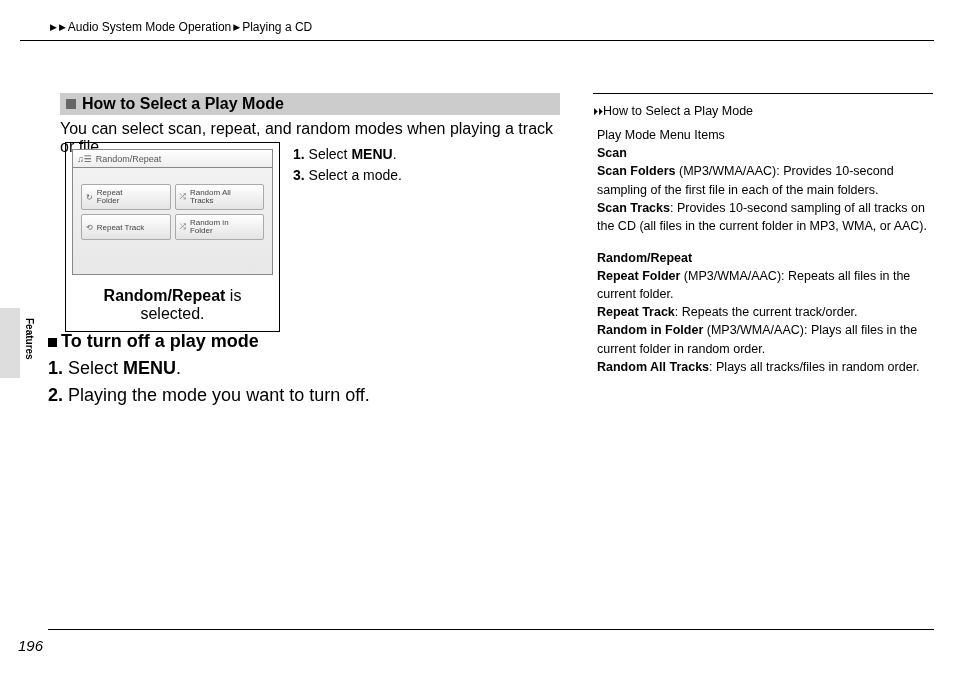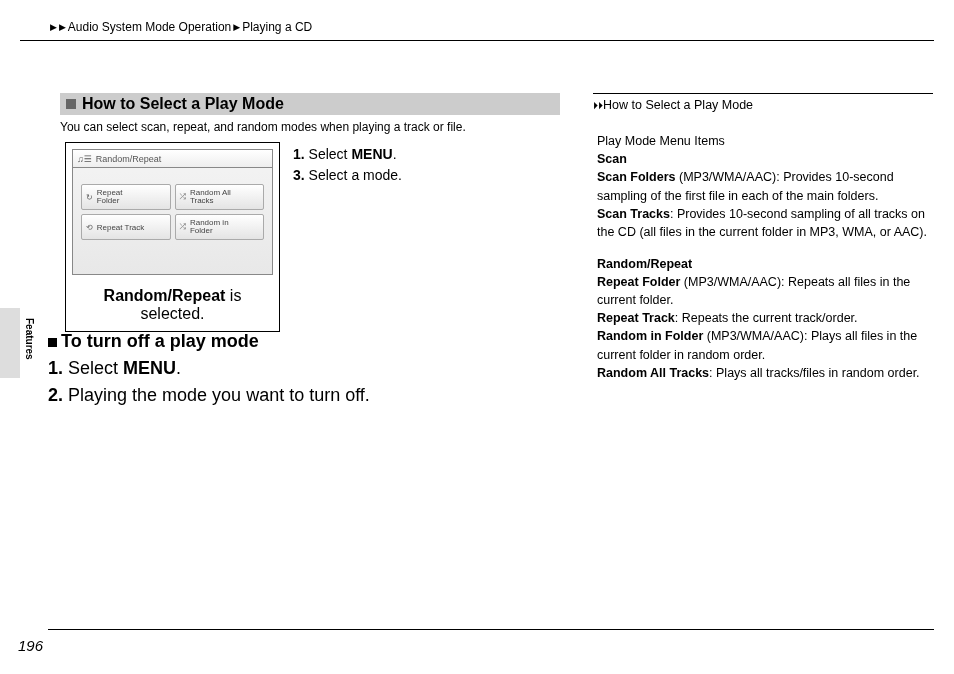--- a/index.html
+++ b/index.html
@@ -56,21 +56,21 @@
     align-items: center;
     padding-left: 6px;
     gap: 6px;
   }
   .sq { width: 10px; height: 10px; background: #666; }
   .section-title { font-size: 16px; font-weight: bold; }
   .intro {
     position: absolute;
     left: 60px;
     top: 120px;
-    font-size: 12px;
+    font-size: 16px;
     width: 500px;
   }
   .figure {
     position: absolute;
     left: 65px;
     top: 142px;
     width: 215px;
     border: 1px solid #000;
   }
   .fig-screen {
@@ -112,26 +112,26 @@
     font-size: 18px;
     line-height: 1.5;
   }
   .sq-small { display:inline-block; width:9px; height:9px; background:#000; vertical-align:middle; margin-right:4px;}
   .sidebar {
     position: absolute;
     left: 593px;
     top: 93px;
     width: 340px;
     border-top: 1px solid #000;
-    padding-top: 2px;
+    padding-top: 8px;
     font-size: 12.5px;
     line-height: 1.45;
   }
   .double-tri { font-size:10px; }
-  .sidebar-body { padding: 6px 2px 0 4px; margin-top: 12px; }
+  .sidebar-body { padding: 6px 2px 0 4px; }
   .page-num {
     position: absolute;
     left: 18px;
     bottom: 20px;
     font-size: 15px;
     font-style: italic;
   }
   .hr-bottom {
     position: absolute;
     bottom: 44px;

